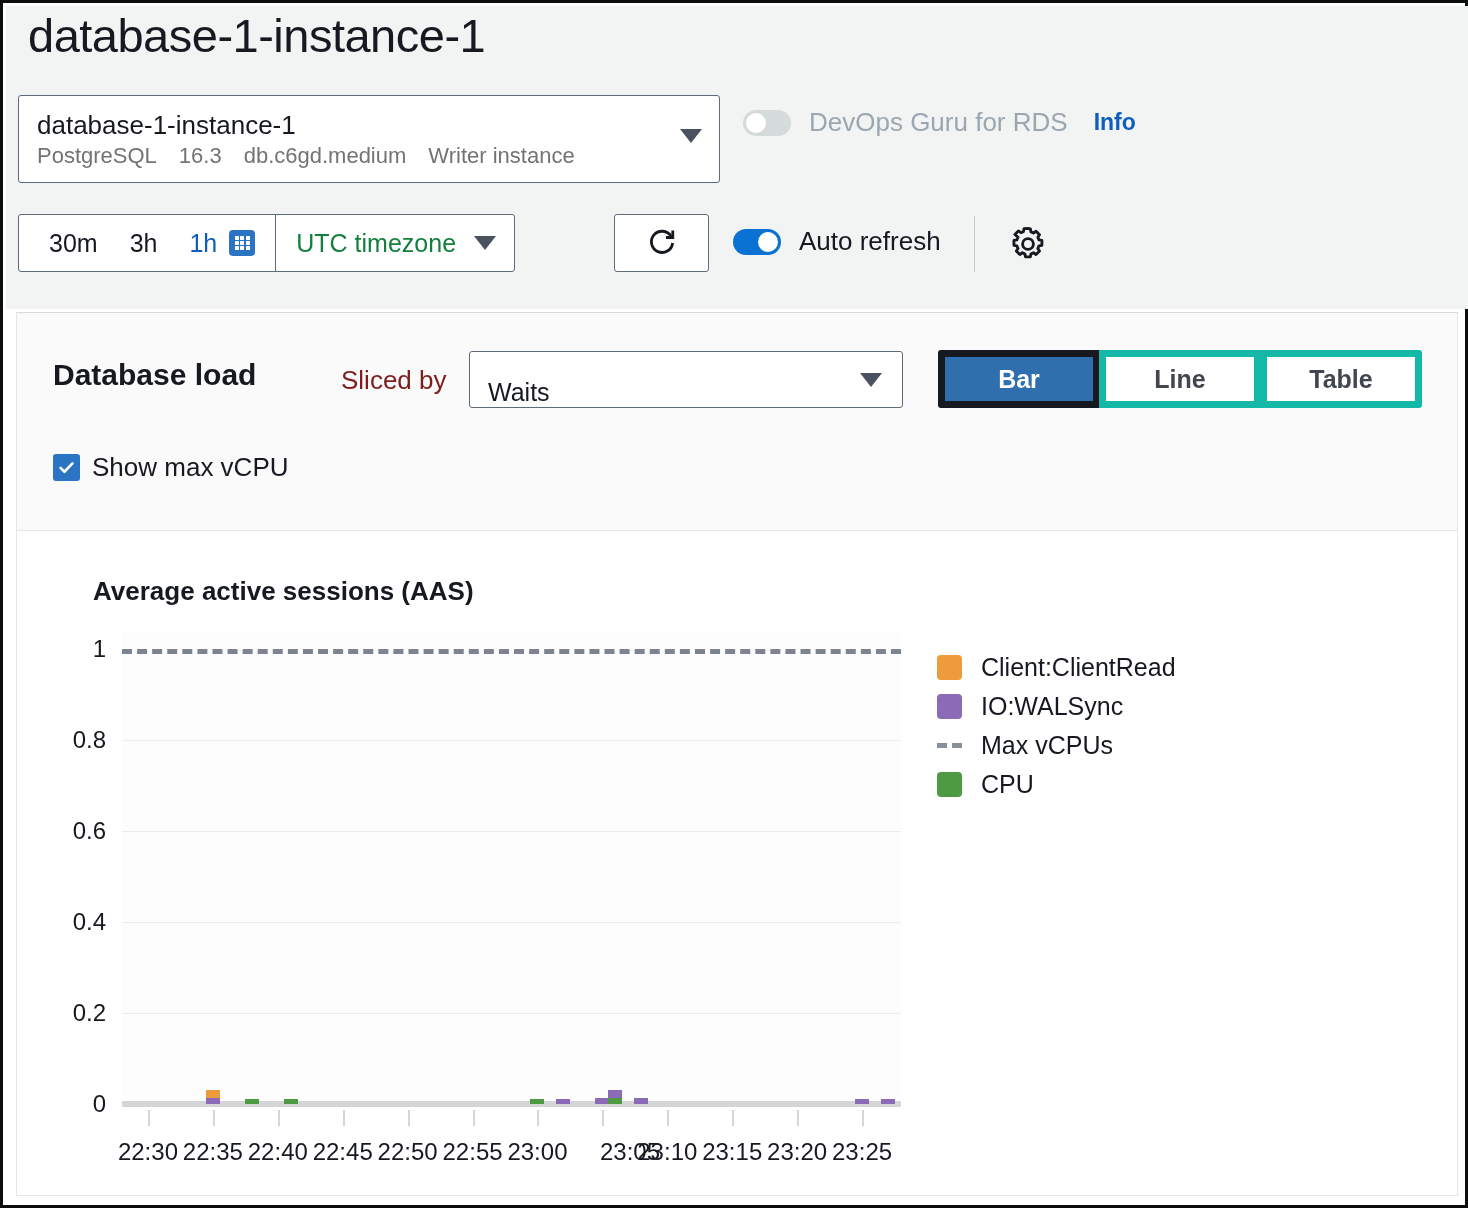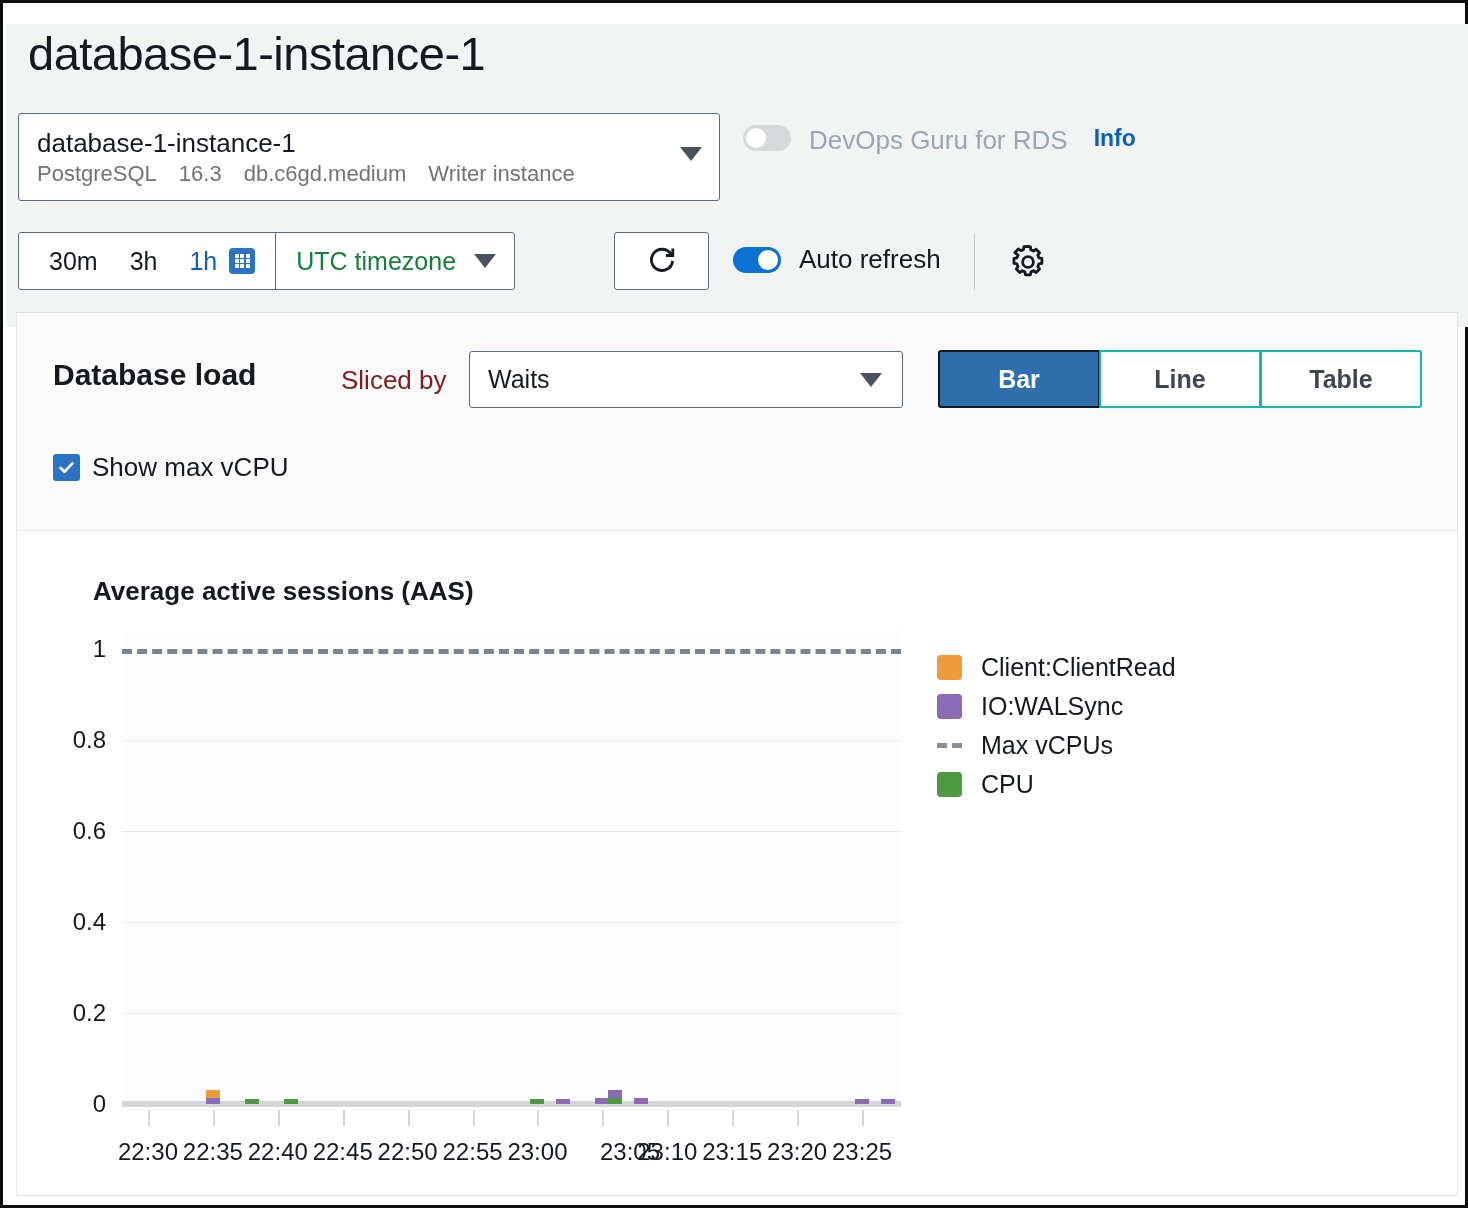--- a/index.html
+++ b/index.html
@@ -9,21 +9,21 @@
     font-family:"Liberation Sans", sans-serif;
     -webkit-font-smoothing:antialiased;
     overflow:hidden;
   }
   .frame{
     position:absolute;left:0;top:0;width:1468px;height:1208px;
     border:3px solid #0b0c0d;box-sizing:border-box;background:#ffffff;
   }
   
   .header{
-    position:absolute;left:3px;top:21px;width:1462px;height:303px;
+    position:absolute;left:3px;top:3px;width:1462px;height:303px;
     background:#f2f3f3;box-sizing:border-box;
   }
   .page-title{
     position:absolute;left:22px;top:2px;
     font-size:47px;font-weight:400;color:#16191f;letter-spacing:-0.5px;
     white-space:nowrap;
   }
   
   .instance-select{
     position:absolute;left:12px;top:89px;width:702px;height:88px;
@@ -38,21 +38,21 @@
     position:absolute;left:18px;top:47px;
     font-size:22px;color:#737373;white-space:nowrap;
   }
   .instance-meta span{margin-right:22px;}
   .caret{
     width:0;height:0;border-left:11px solid transparent;border-right:11px solid transparent;
     border-top:14px solid #4a5260;
   }
   .instance-caret{position:absolute;right:17px;top:33px;}
   
-  .guru-wrap{position:absolute;left:737px;top:101px;display:flex;}
+  .guru-wrap{position:absolute;left:737px;top:101px;display:flex;align-items:center;}
   .toggle{
     width:48px;height:26px;border-radius:13px;background:#d5dbdb;position:relative;flex:none;
   }
   .toggle .knob{
     position:absolute;top:3px;left:3px;width:20px;height:20px;border-radius:50%;
     background:#ffffff;
   }
   .toggle.on{background:#0972d3;}
   .toggle.on .knob{left:25px;}
   .guru-label{margin-left:18px;font-size:26px;color:#9ba7b0;white-space:nowrap;}
@@ -97,33 +97,33 @@
   .controls{position:absolute;left:0;top:0;width:100%;height:217px;}
   .db-load-title{
     position:absolute;left:36px;top:45px;font-size:30px;font-weight:bold;color:#16191f;white-space:nowrap;
   }
   .sliced-label{
     position:absolute;left:324px;top:52px;font-size:26px;color:#7f1d1d;white-space:nowrap;
   }
   .sliced-select{
     position:absolute;left:452px;top:38px;width:434px;height:57px;
     background:#ffffff;border:1px solid #5f6b7a;border-radius:3px;box-sizing:border-box;
-    display:flex;align-items:center;
+    display:flex;align-items:flex-end;
   }
   .sliced-value{margin-left:18px;font-size:25px;color:#16191f;}
   .sliced-caret{position:absolute;right:20px;top:21px;}
   .seg{
     position:absolute;left:921px;top:37px;height:58px;display:flex;
     border-radius:3px;
   }
   .seg-btn{
     width:162px;height:58px;box-sizing:border-box;
     display:flex;align-items:center;justify-content:center;
     font-size:25px;font-weight:bold;color:#424650;
-    background:#ffffff;border:2px solid #14b8a6;margin-left:-1px;
+    background:#ffffff;border:7px solid #14b8a6;margin-left:-1px;
   }
   .seg-btn:first-child{margin-left:0;border-radius:3px 0 0 3px;}
   .seg-btn:last-child{border-radius:0 3px 3px 0;}
   .seg-btn.active{background:#2f6fad;border-color:#16191f;color:#ffffff;}
   .chk-row{position:absolute;left:36px;top:139px;display:flex;align-items:center;}
   .chkbox{
     width:27px;height:27px;border-radius:3px;background:#2b74c4;flex:none;
     display:flex;align-items:center;justify-content:center;
   }
   .chk-label{margin-left:12px;font-size:26px;color:#16191f;white-space:nowrap;}

